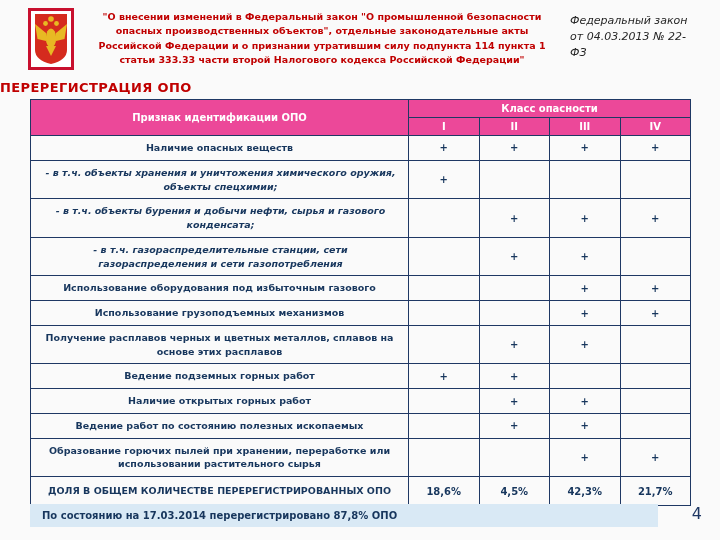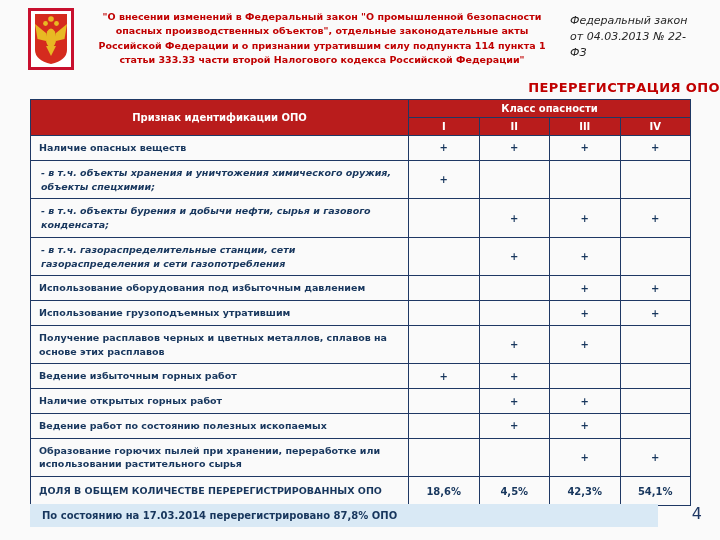--- a/index.html
+++ b/index.html
@@ -40,21 +40,21 @@
     font-size: 11px;
     color: #262626;
     line-height: 1.45;
     padding-top: 5px;
   }
 
   
   .slide-title {
     position: absolute;
     top: 80px; left: 0; width: 100%;
-    text-align: right;
+    text-align: left;
     color: #c00000;
     font-weight: bold;
     font-size: 13px;
     letter-spacing: 0.4px;
   }
 
   
   table.opo {
     position: absolute;
     left: 30px; top: 99px;
@@ -63,28 +63,28 @@
     table-layout: fixed;
     font-size: 9.5px;
     color: #17365d;
   }
   table.opo th, table.opo td {
     border: 1px solid #1f3864;
     font-weight: bold;
     vertical-align: middle;
   }
   table.opo thead th {
-    background: #b91c1c;
+    background: #ec4899;
     color: #ffffff;
     text-align: center;
     padding: 3px 4px;
     font-size: 10px;
   }
   table.opo td.label {
-    text-align: left;
+    text-align: center;
     padding: 5px 8px;
     line-height: 1.45;
   }
   table.opo td.val {
     text-align: center;
     padding: 5px 2px;
     font-size: 10px;
   }
   table.opo tr.sub td.label { font-style: italic; padding-left: 10px; }
   table.opo tr.summary td.label { padding-top: 7px; padding-bottom: 7px; }
@@ -180,42 +180,42 @@
         <td class="val">+</td>
       </tr>
       <tr class="sub">
         <td class="label">- в т.ч. газораспределительные станции, сети газораспределения и сети газопотребления</td>
         <td class="val"></td>
         <td class="val">+</td>
         <td class="val">+</td>
         <td class="val"></td>
       </tr>
       <tr>
-        <td class="label">Использование оборудования под избыточным давлением</td>
-        <td class="val"></td>
-        <td class="val"></td>
-        <td class="val">+</td>
-        <td class="val">+</td>
-      </tr>
-      <tr>
-        <td class="label">Использование грузоподъемных утратившим</td>
+        <td class="label">Использование оборудования под избыточным газового</td>
+        <td class="val"></td>
+        <td class="val"></td>
+        <td class="val">+</td>
+        <td class="val">+</td>
+      </tr>
+      <tr>
+        <td class="label">Использование грузоподъемных механизмов</td>
         <td class="val"></td>
         <td class="val"></td>
         <td class="val">+</td>
         <td class="val">+</td>
       </tr>
       <tr>
         <td class="label">Получение расплавов черных и цветных металлов, сплавов на основе этих расплавов</td>
         <td class="val"></td>
         <td class="val">+</td>
         <td class="val">+</td>
         <td class="val"></td>
       </tr>
       <tr>
-        <td class="label">Ведение избыточным горных работ</td>
+        <td class="label">Ведение подземных горных работ</td>
         <td class="val">+</td>
         <td class="val">+</td>
         <td class="val"></td>
         <td class="val"></td>
       </tr>
       <tr>
         <td class="label">Наличие открытых горных работ</td>
         <td class="val"></td>
         <td class="val">+</td>
         <td class="val">+</td>
@@ -233,21 +233,21 @@
         <td class="val"></td>
         <td class="val"></td>
         <td class="val">+</td>
         <td class="val">+</td>
       </tr>
       <tr class="summary">
         <td class="label">ДОЛЯ В ОБЩЕМ КОЛИЧЕСТВЕ ПЕРЕРЕГИСТРИРОВАННЫХ ОПО</td>
         <td class="val">18,6%</td>
         <td class="val">4,5%</td>
         <td class="val">42,3%</td>
-        <td class="val">54,1%</td>
+        <td class="val">21,7%</td>
       </tr>
     </tbody>
   </table>
 
   <div class="status-bar">По состоянию на 17.03.2014 перерегистрировано 87,8% ОПО</div>
 
   <div class="page-number">4</div>
 
 </div>
 

